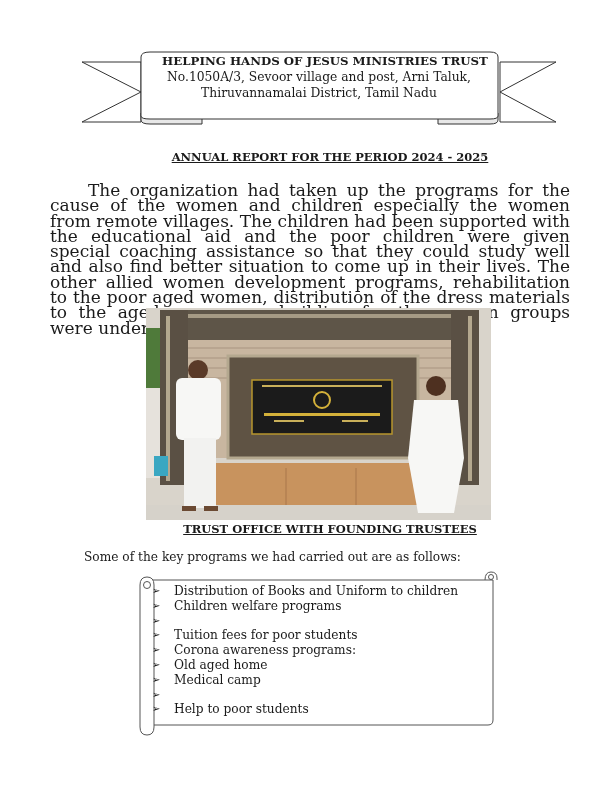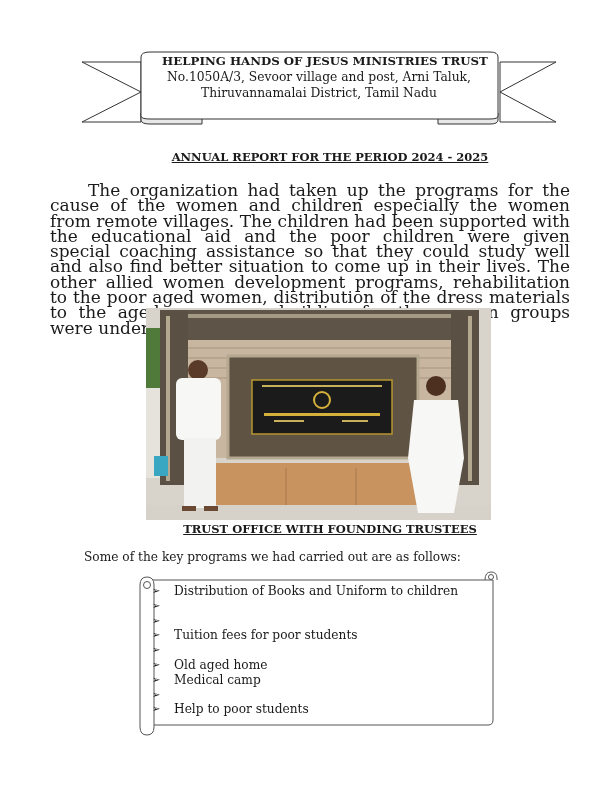--- a/index.html
+++ b/index.html
@@ -133,30 +133,32 @@
   <circle cx="361" cy="12" r="2.5" fill="none" stroke="#555" stroke-width="1"></circle>
 </svg>
 
 <ul class="program-list">
   <li>
       <span class="bullet">➢</span>
       <span>Distribution of Books and Uniform to children</span>
     </li>
   <li>
       <span class="bullet">➢</span>
+      <span>Children welfare programs</span>
     </li>
   <li>
       <span class="bullet">➢</span>
     </li>
   <li>
       <span class="bullet">➢</span>
       <span>Tuition fees for poor students</span>
     </li>
   <li>
       <span class="bullet">➢</span>
+      <span>Corona awareness programs:</span>
     </li>
   <li>
       <span class="bullet">➢</span>
       <span>Old aged home</span>
     </li>
   <li>
       <span class="bullet">➢</span>
       <span>Medical camp</span>
     </li>
   <li>

